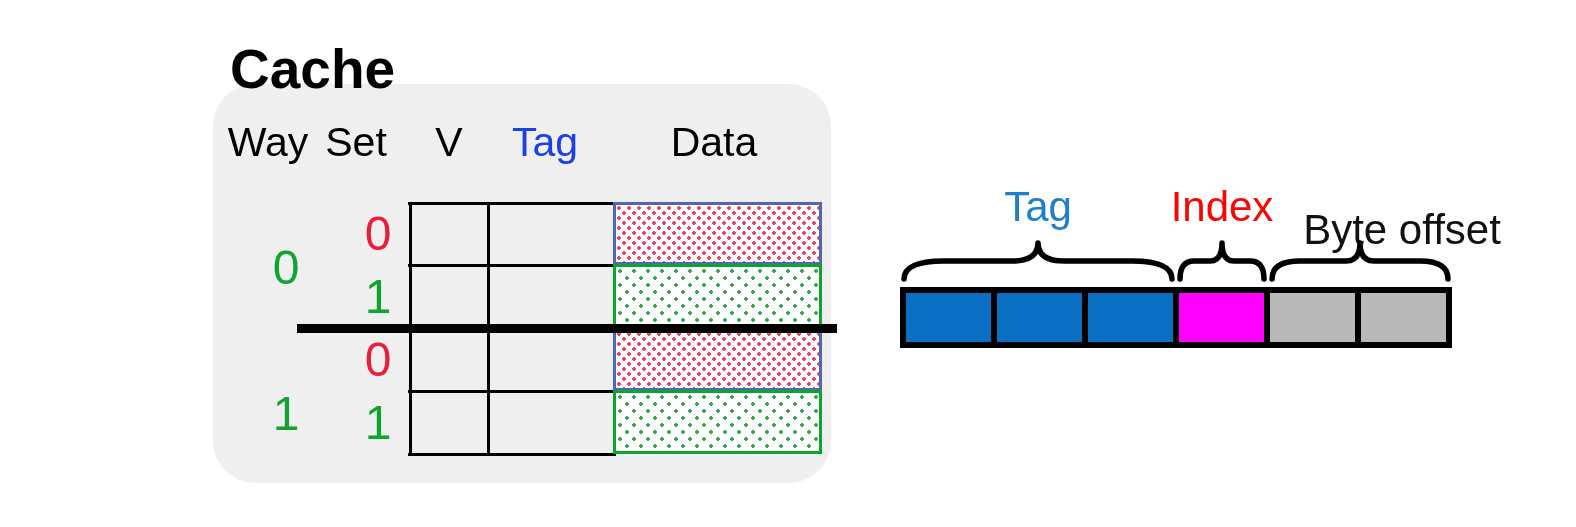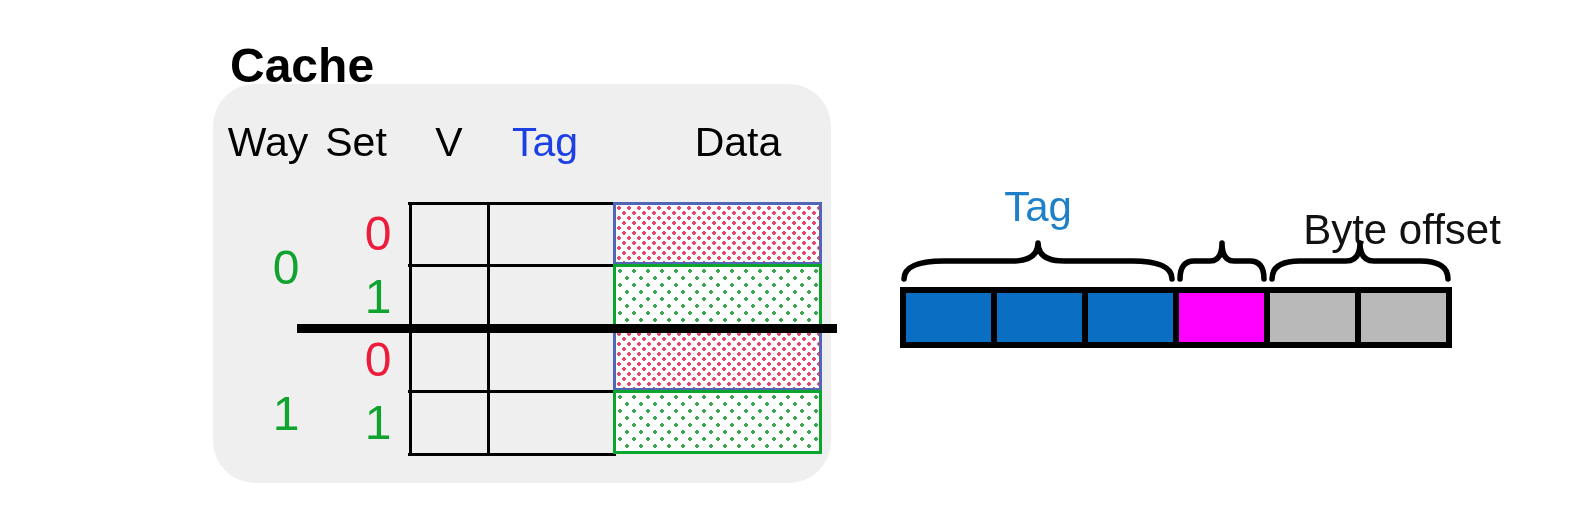--- a/index.html
+++ b/index.html
@@ -6,21 +6,21 @@
   .canvas{
     position:relative;width:1576px;height:527px;background:#ffffff;
     font-family:"Liberation Sans", sans-serif;overflow:hidden;
   }
   .abs{position:absolute;}
   .panel{
     left:213px;top:84px;width:618px;height:399px;
     background:#EFEFEF;border-radius:42px;
   }
   .cache-title{
-    left:230px;top:42px;font-size:48px;font-weight:bold;color:#000;line-height:1;
+    left:230px;top:42px;font-size:55px;font-weight:bold;color:#000;line-height:1;
   }
   .hdr{
     top:122px;font-size:41px;color:#000;line-height:1;transform:translateX(-50%);
     white-space:nowrap;
   }
   .hdr.tag{color:#1C40E4;}
   
   .vline{background:#000;width:3px;top:202px;height:254px;}
   .hline{background:#000;height:3px;left:408px;width:208px;}
   
@@ -74,21 +74,21 @@
 <div class="canvas">
 
   <div class="abs panel"></div>
 
   <div class="abs cache-title">Cache</div>
 
   <div class="abs hdr" style="left:268px;">Way</div>
   <div class="abs hdr" style="left:356px;">Set</div>
   <div class="abs hdr" style="left:449px;">V</div>
   <div class="abs hdr tag" style="left:545px;">Tag</div>
-  <div class="abs hdr" style="left:714px;margin-left:24px;">Data</div>
+  <div class="abs hdr" style="left:714px;">Data</div>
 
   <div class="abs digit green" style="left:286px;top:244px;">0</div>
   <div class="abs digit green" style="left:286px;top:390px;">1</div>
 
   <div class="abs digit red" style="left:378px;top:210px;">0</div>
   <div class="abs digit green" style="left:378px;top:273px;">1</div>
   <div class="abs digit red" style="left:378px;top:336px;">0</div>
   <div class="abs digit green" style="left:378px;top:399px;">1</div>
 
   <div class="abs vline" style="left:409px;"></div>
@@ -101,20 +101,21 @@
   <div class="abs hline" style="top:453px;"></div>
 
   <div class="abs dcell reddots" style="top:202px;height:63px;"></div>
   <div class="abs dcell greendots" style="top:264px;height:64px;"></div>
   <div class="abs dcell reddots" style="top:328px;height:63px;"></div>
   <div class="abs dcell greendots" style="top:390px;height:64px;"></div>
 
   <div class="abs way-divider"></div>
 
   <div class="abs field-label tag" style="left:1038px;">Tag</div>
+  <div class="abs field-label index" style="left:1222px;">Index</div>
   <div class="abs field-label offset" style="left:1402px;">Byte offset</div>
 
   <svg class="abs brace" style="left:900px;width:276px;" viewBox="0 0 276 44">
     <path d="M 4,41 Q 4,23 44,23 L 112,23 Q 138,23 138,5 Q 138,23 164,23 L 232,23 Q 272,23 272,41" fill="none" stroke="#000" stroke-width="5.5" stroke-linecap="round" stroke-linejoin="round"></path>
   </svg>
   <svg class="abs brace" style="left:1176px;width:92px;" viewBox="0 0 92 44">
     <path d="M 4,41 Q 4,23 18,23 L 34,23 Q 46,23 46,5 Q 46,23 58,23 L 74,23 Q 88,23 88,41" fill="none" stroke="#000" stroke-width="5.5" stroke-linecap="round" stroke-linejoin="round"></path>
   </svg>
   <svg class="abs brace" style="left:1268px;width:184px;" viewBox="0 0 184 44">
     <path d="M 4,41 Q 4,23 32,23 L 78,23 Q 92,23 92,5 Q 92,23 106,23 L 152,23 Q 180,23 180,41" fill="none" stroke="#000" stroke-width="5.5" stroke-linecap="round" stroke-linejoin="round"></path>

